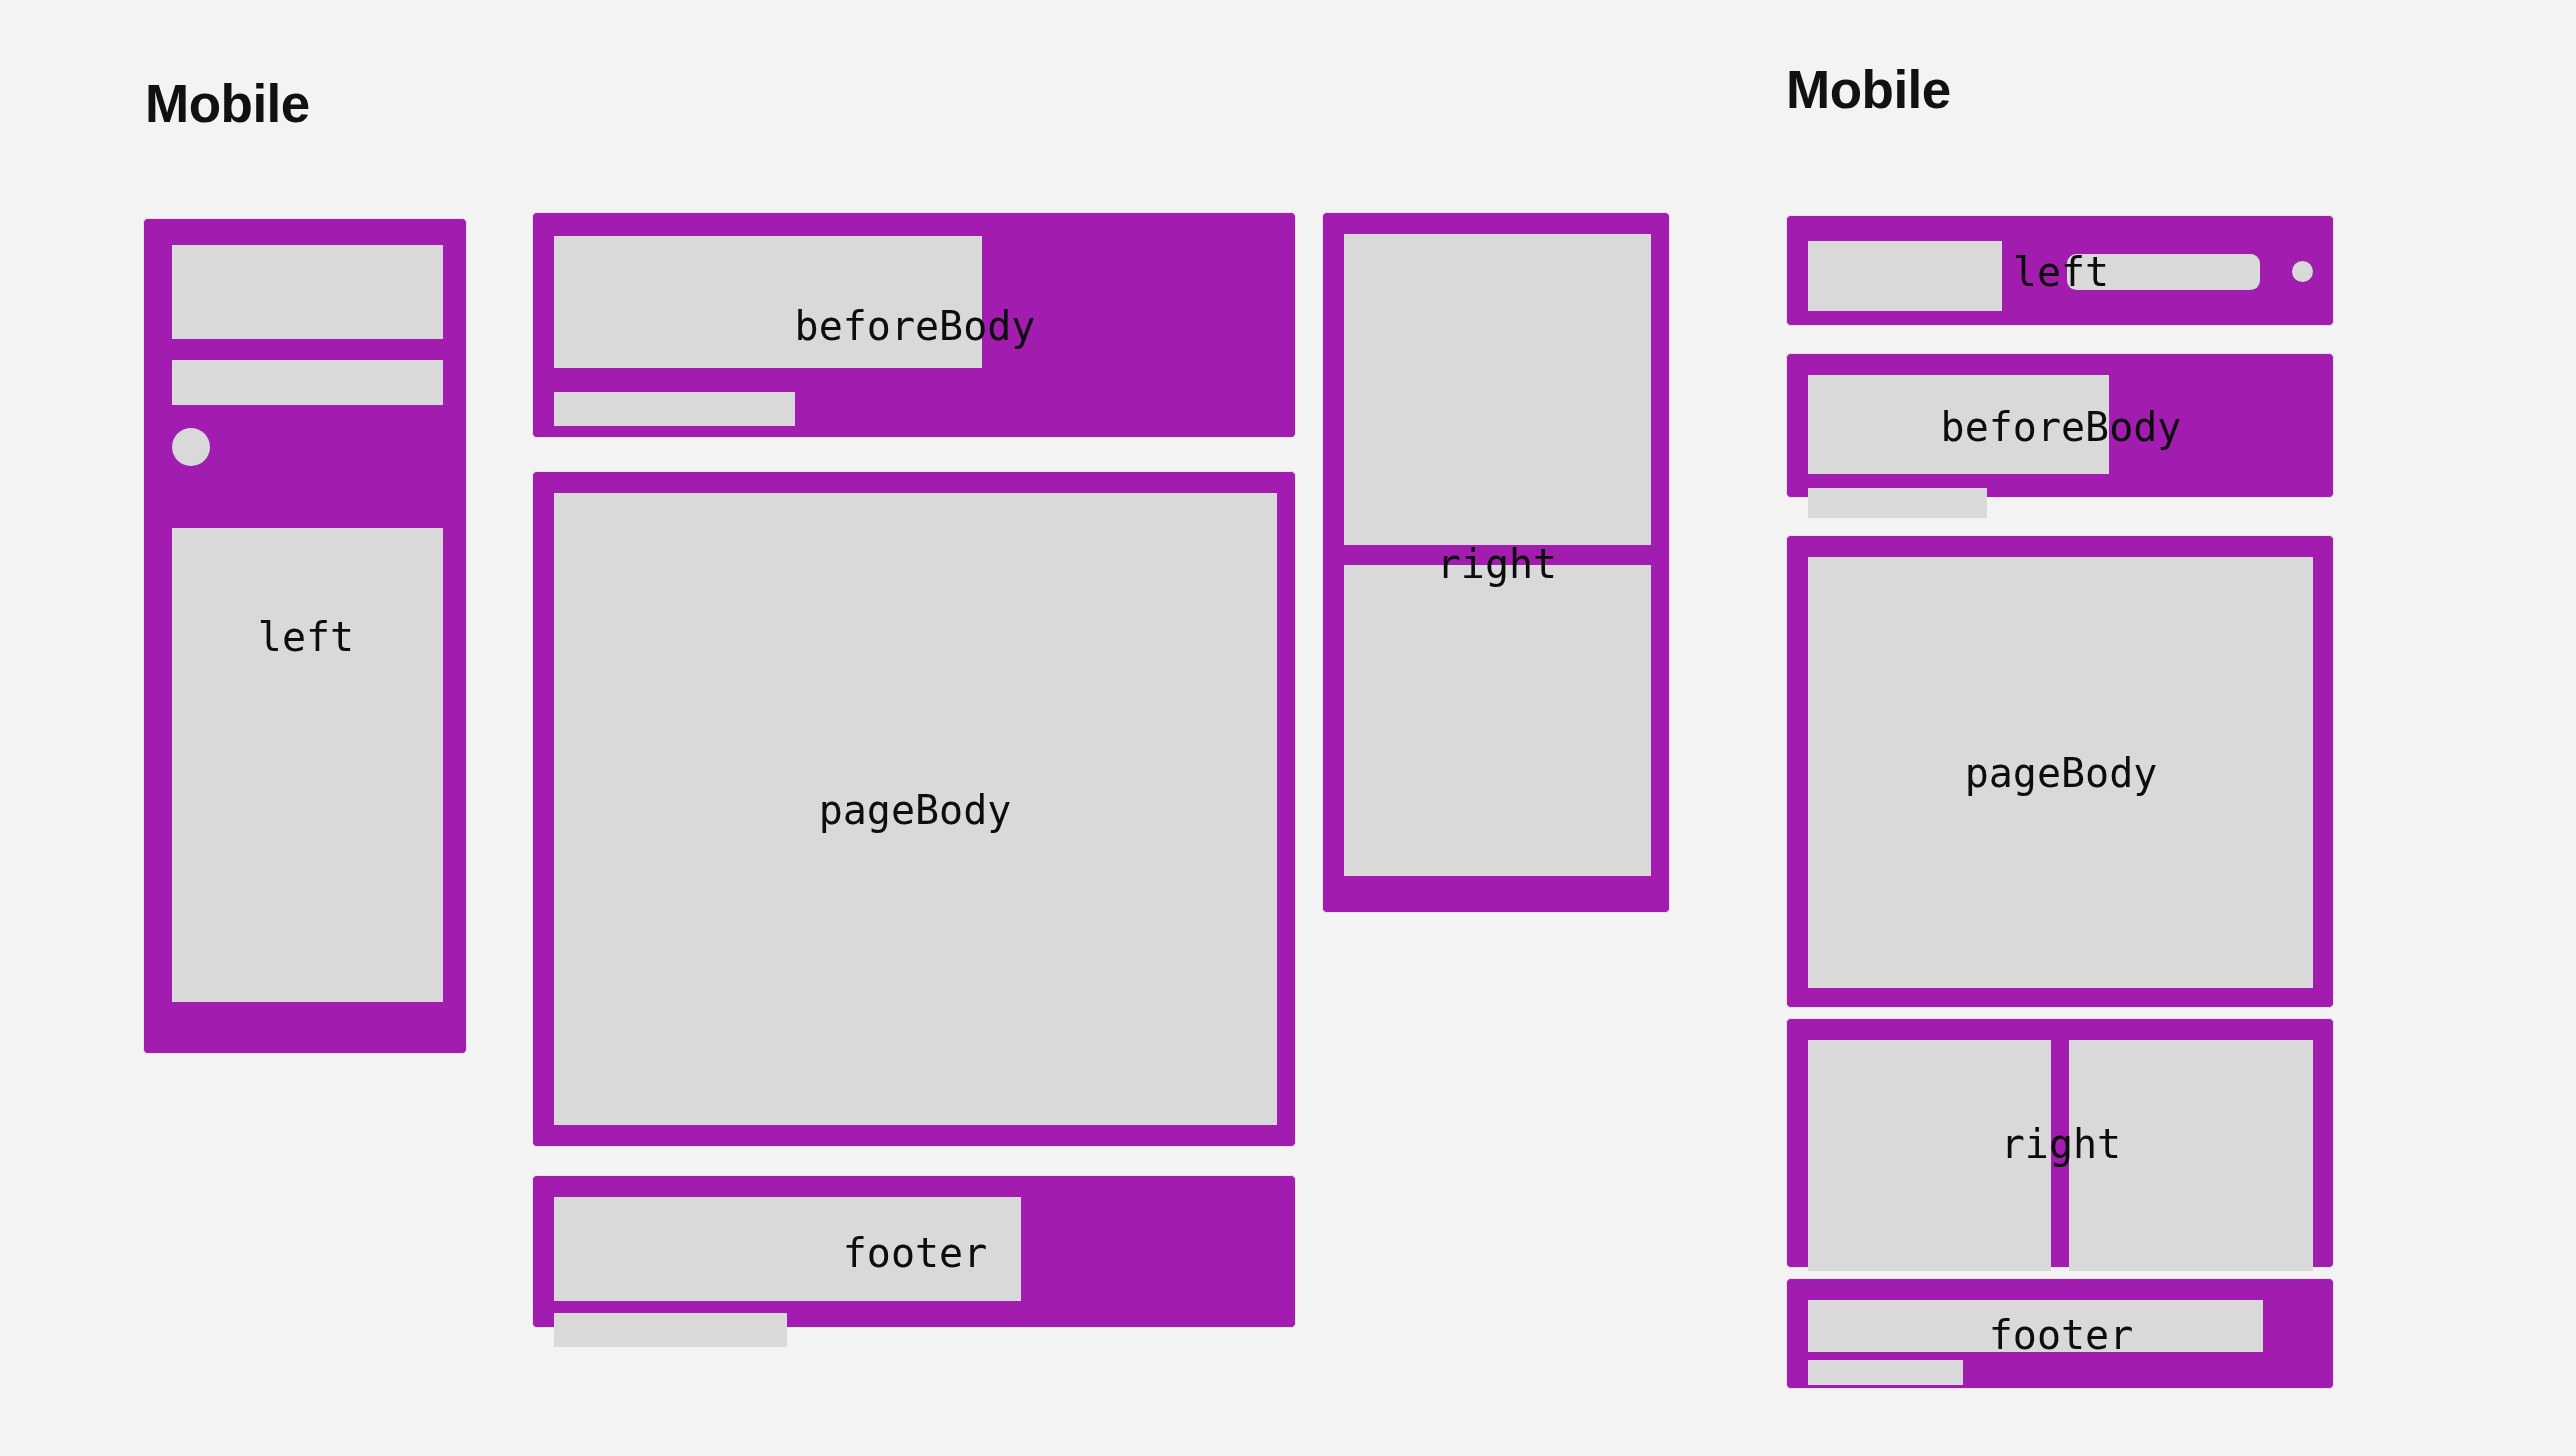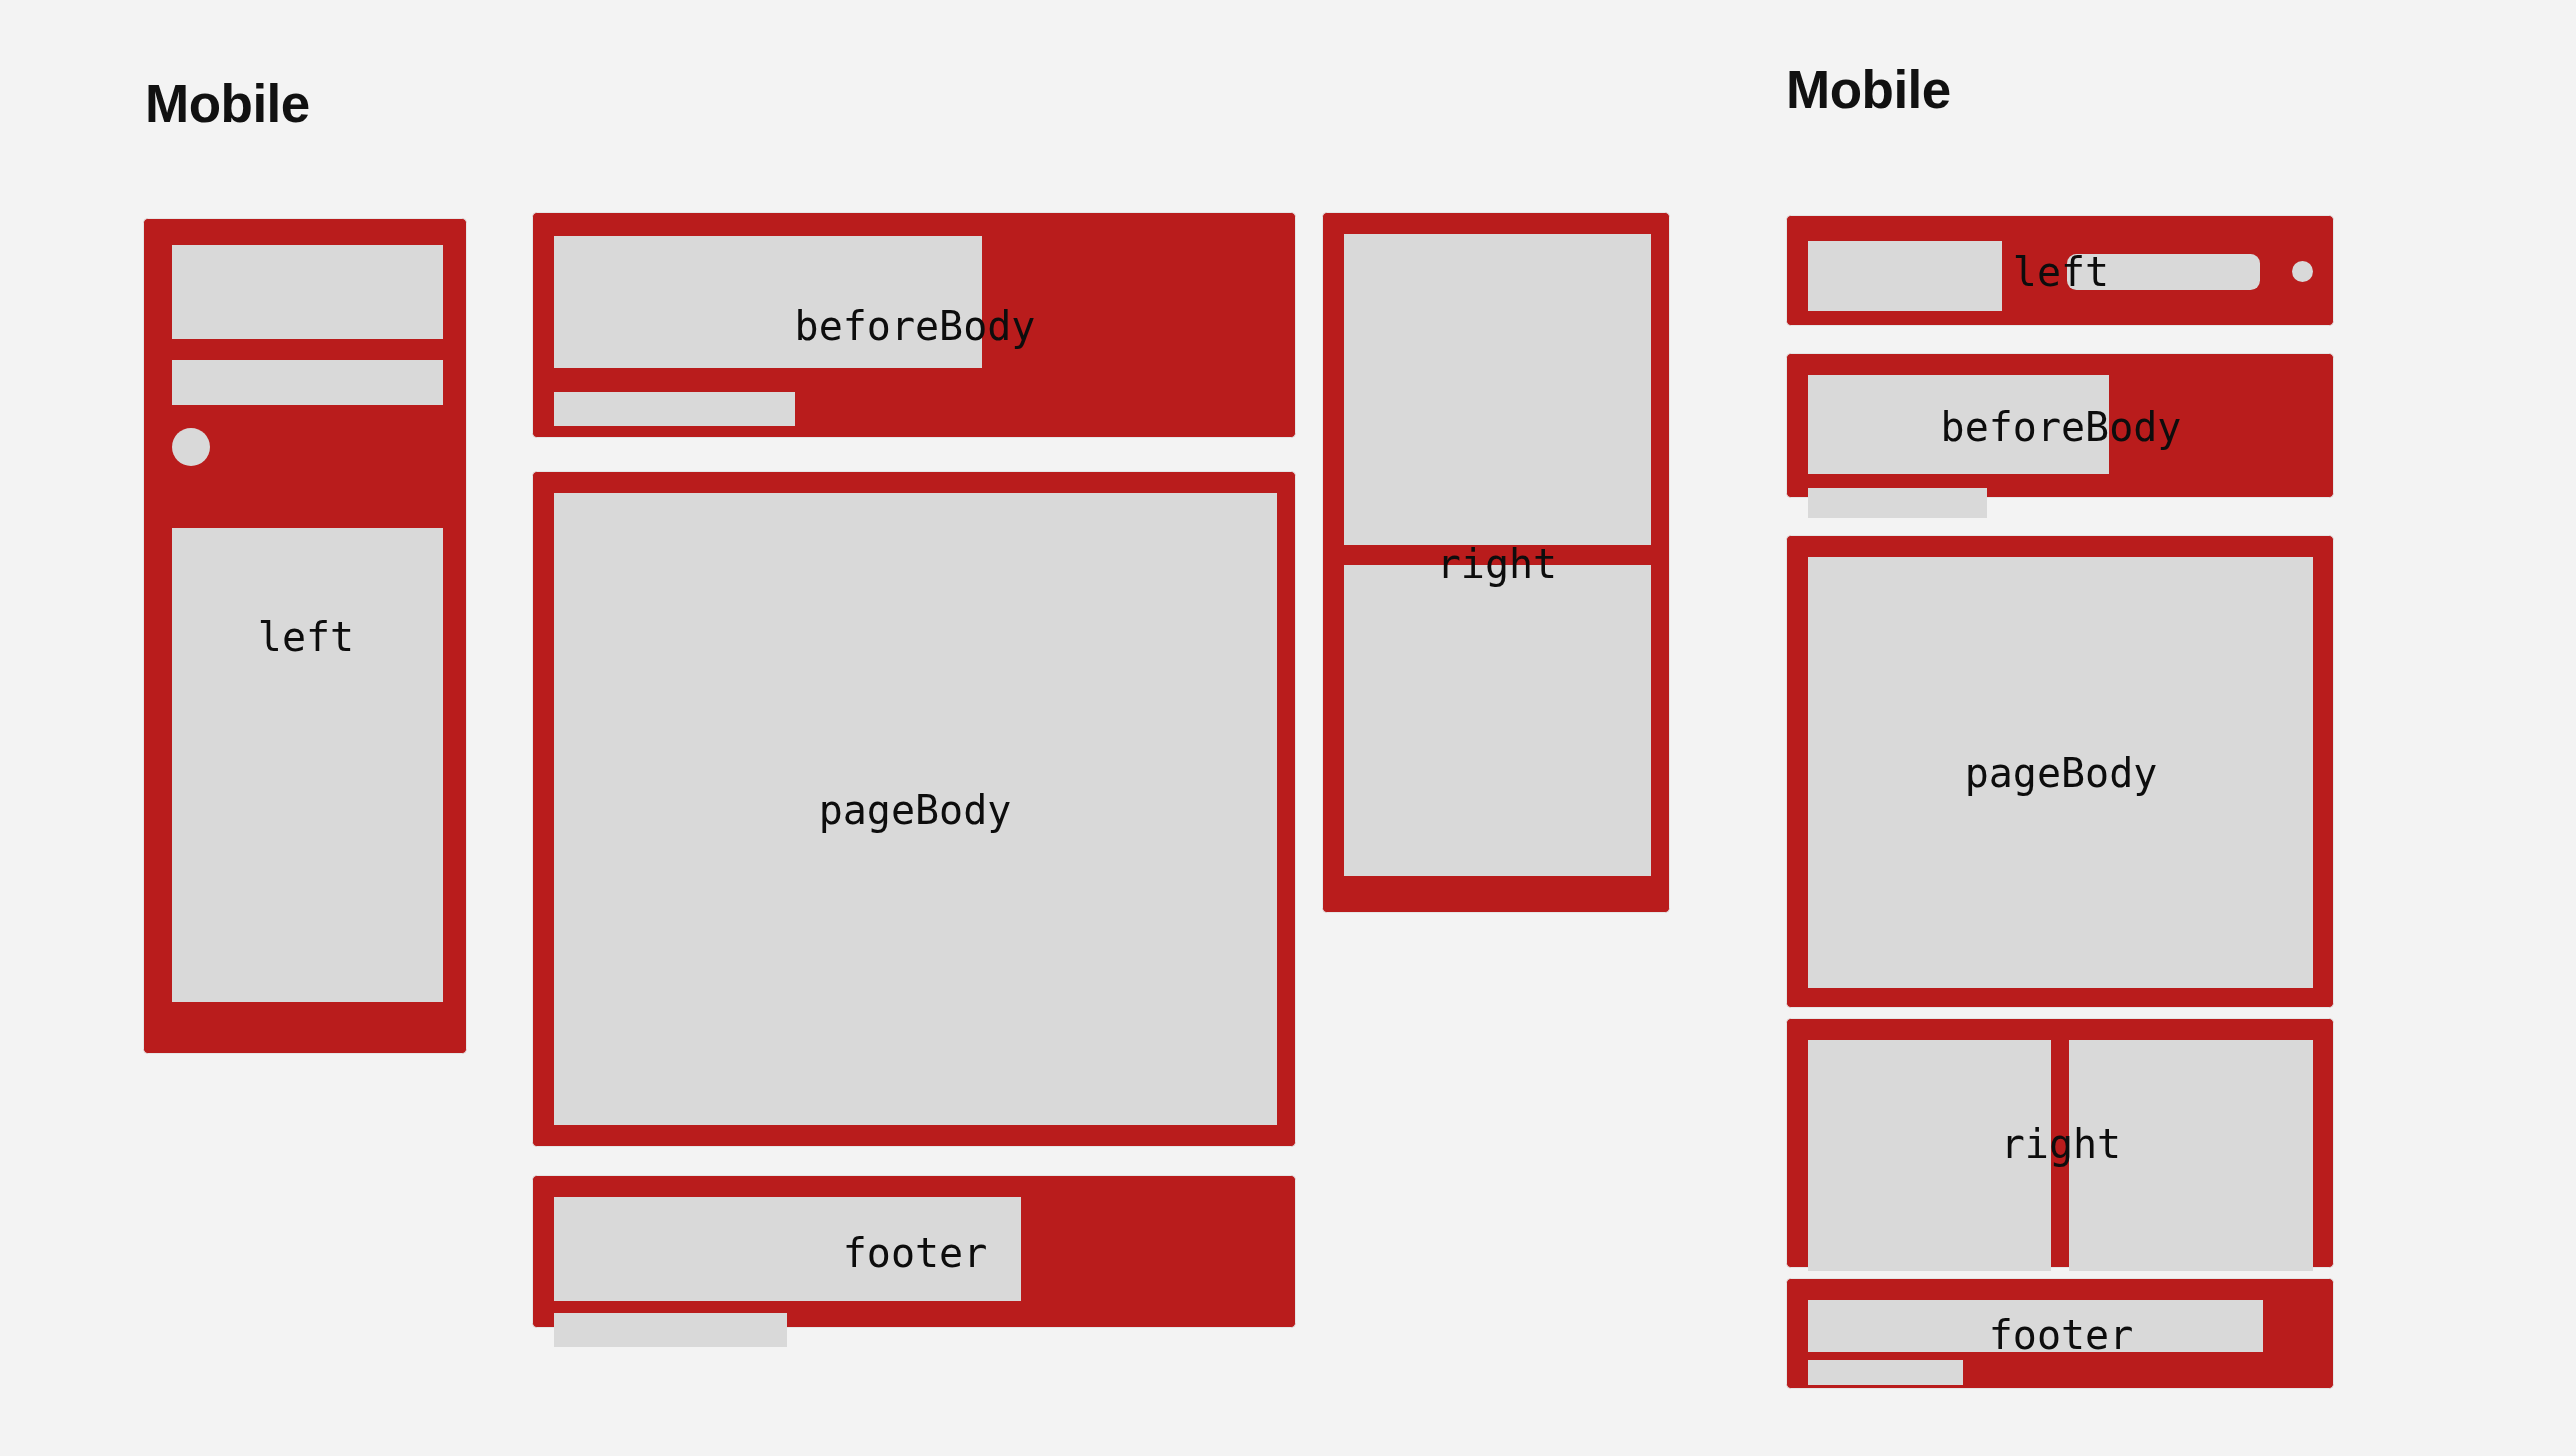--- a/index.html
+++ b/index.html
@@ -26,21 +26,21 @@
     letter-spacing: -0.5px;
     white-space: nowrap;
   }
   #desktop-heading { left: 145px; top: 77px; }
   #mobile-heading  { left: 1786px; top: 63px; }
 
   
   .panel {
     position: absolute;
     box-sizing: border-box;
-    background: #b91c1c;
+    background: #a21caf;
     border: 1.9px solid #e5e5e5;
     border-radius: 4.7px;
   }
 
   
   .sk {
     position: absolute;
     background: #d9d9d9;
   }
   .sk.pill { border-radius: 9.4px; }

